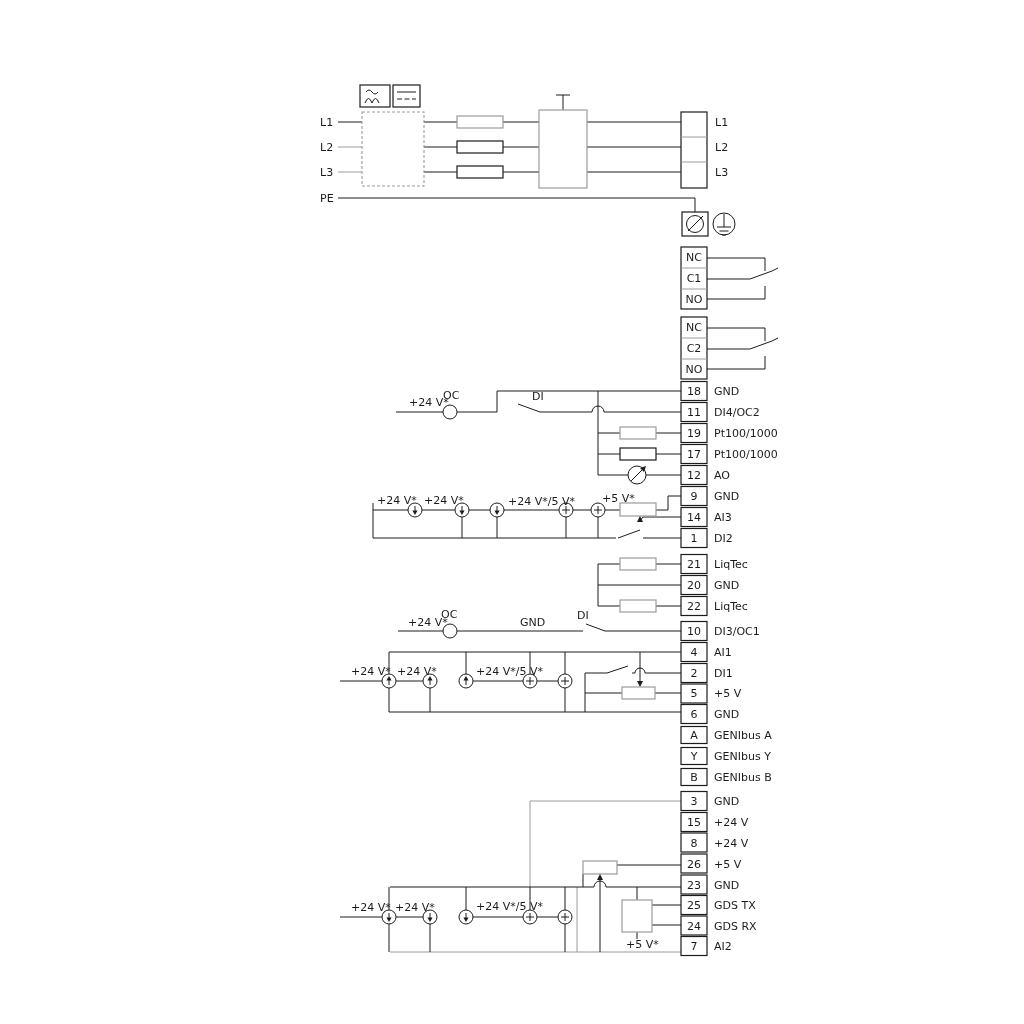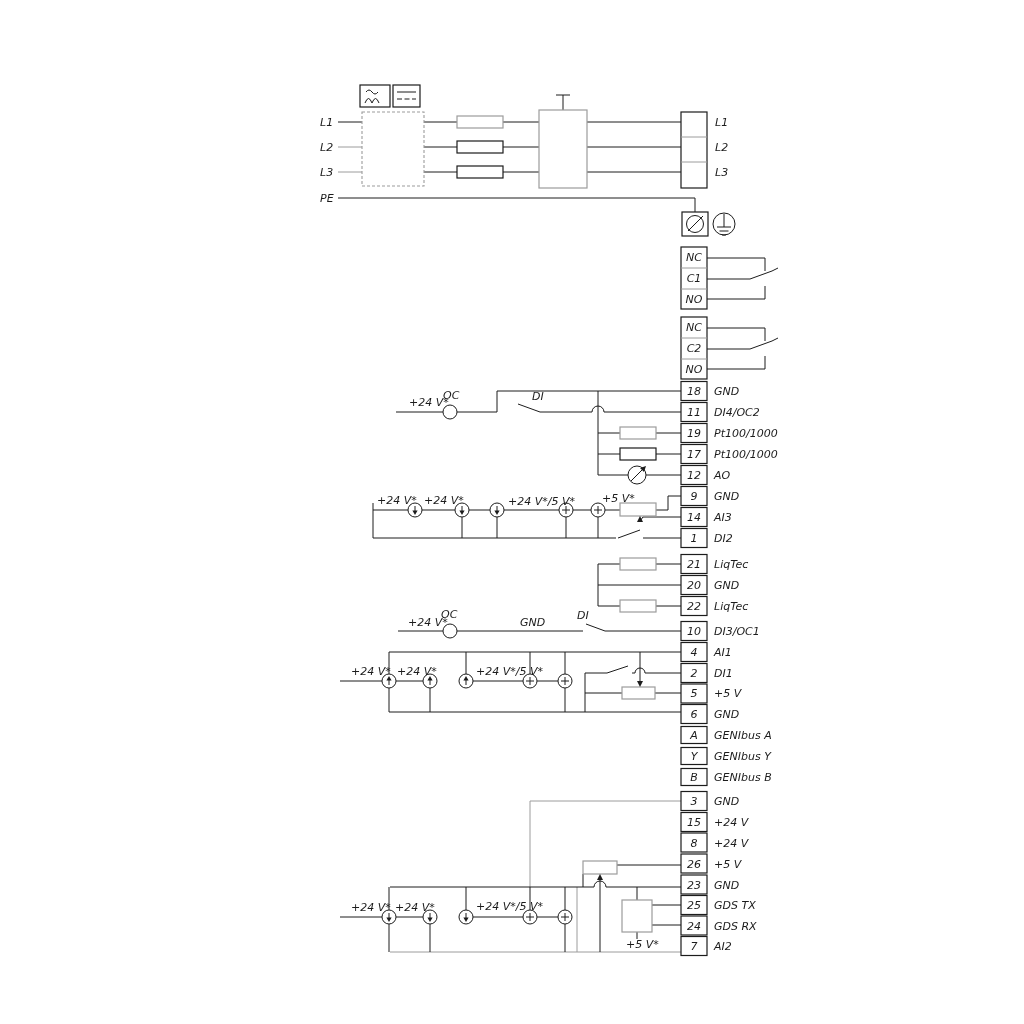--- a/index.html
+++ b/index.html
@@ -1,16 +1,16 @@
 <!DOCTYPE html>
 <html><head>
 <meta charset="utf-8">
 <style>
   html,body{margin:0;padding:0;background:#ffffff;}
-  .stage{position:relative;width:1024px;height:1024px;background:#fff;overflow:hidden;font-style:italic;}
+  .stage{position:relative;width:1024px;height:1024px;background:#fff;overflow:hidden;}
   svg{display:block;}
   text{font-family:"DejaVu Sans","Liberation Sans",sans-serif;font-size:11px;fill:#1c1c1c;}
   .num{text-anchor:middle;}
   .wire{fill:none;stroke:#1c1c1c;stroke-width:1;}
   .gwire{fill:none;stroke:#9c9c9c;stroke-width:1;}
   .box{fill:#ffffff;stroke:#1c1c1c;stroke-width:1.2;}
   .gbox{fill:#ffffff;stroke:#9c9c9c;stroke-width:1.2;}
   .sym{fill:none;stroke:#1c1c1c;stroke-width:1;}
   .fillb{fill:#1c1c1c;stroke:none;}
 </style>

